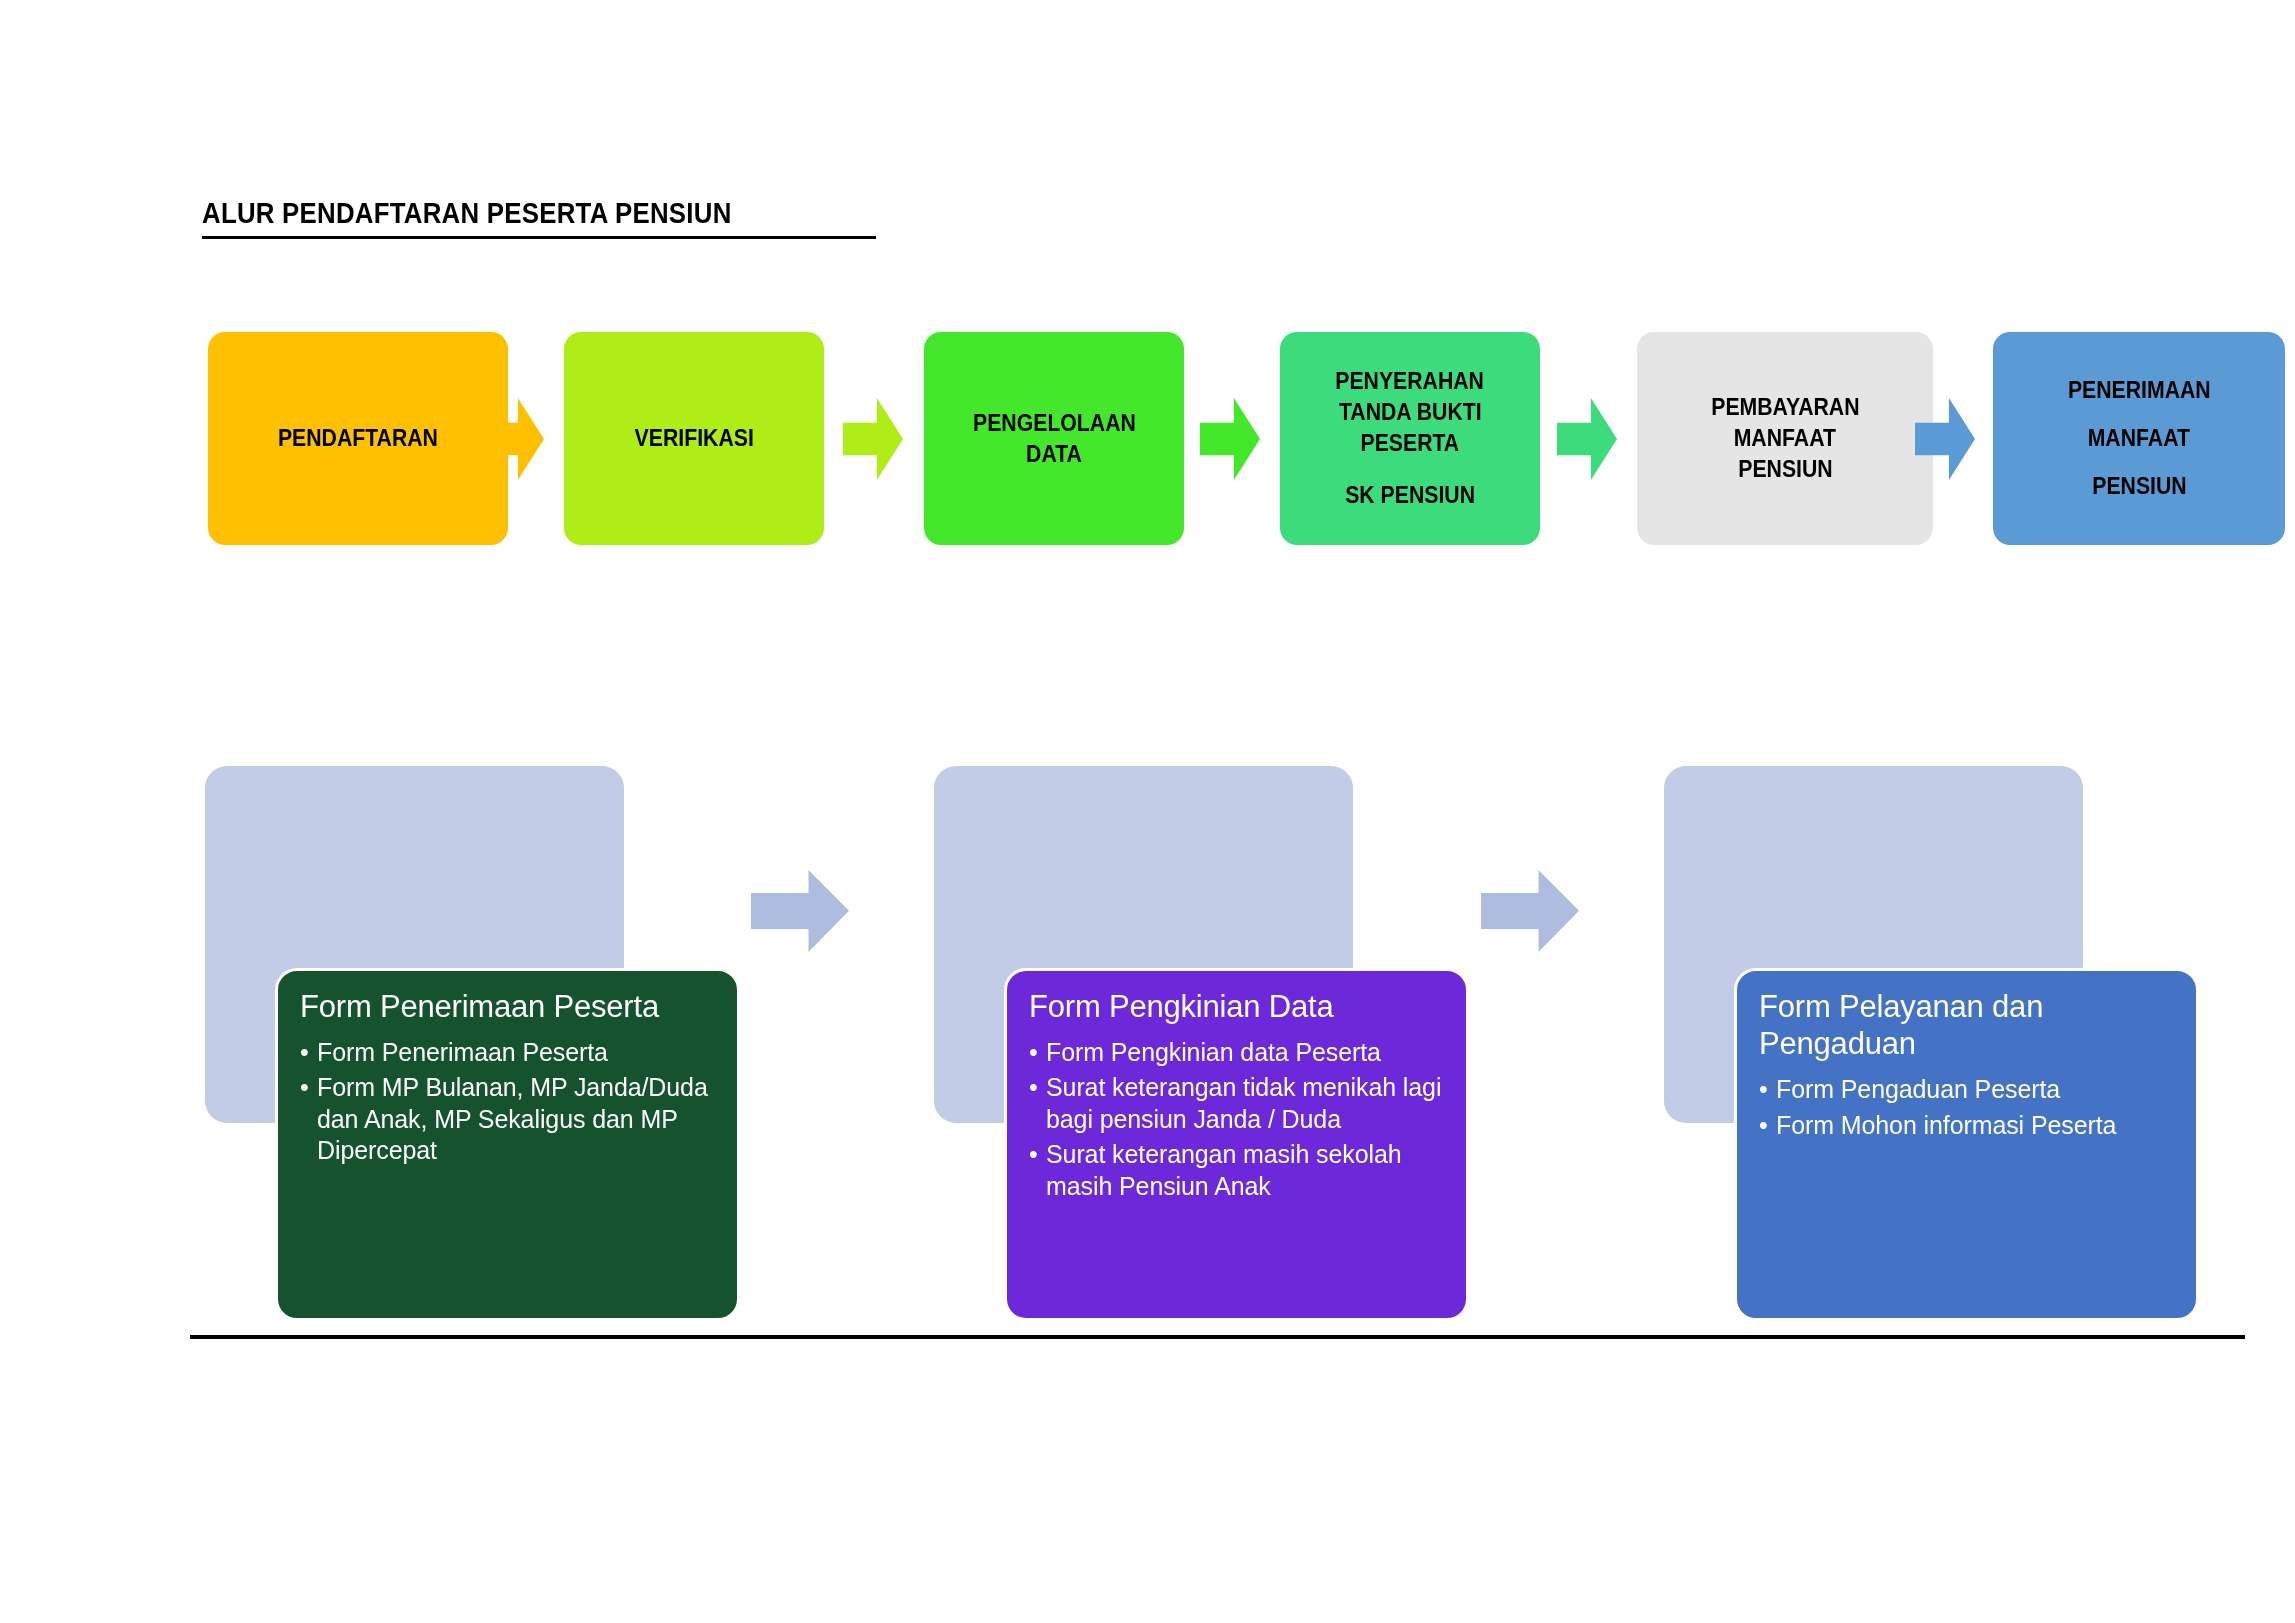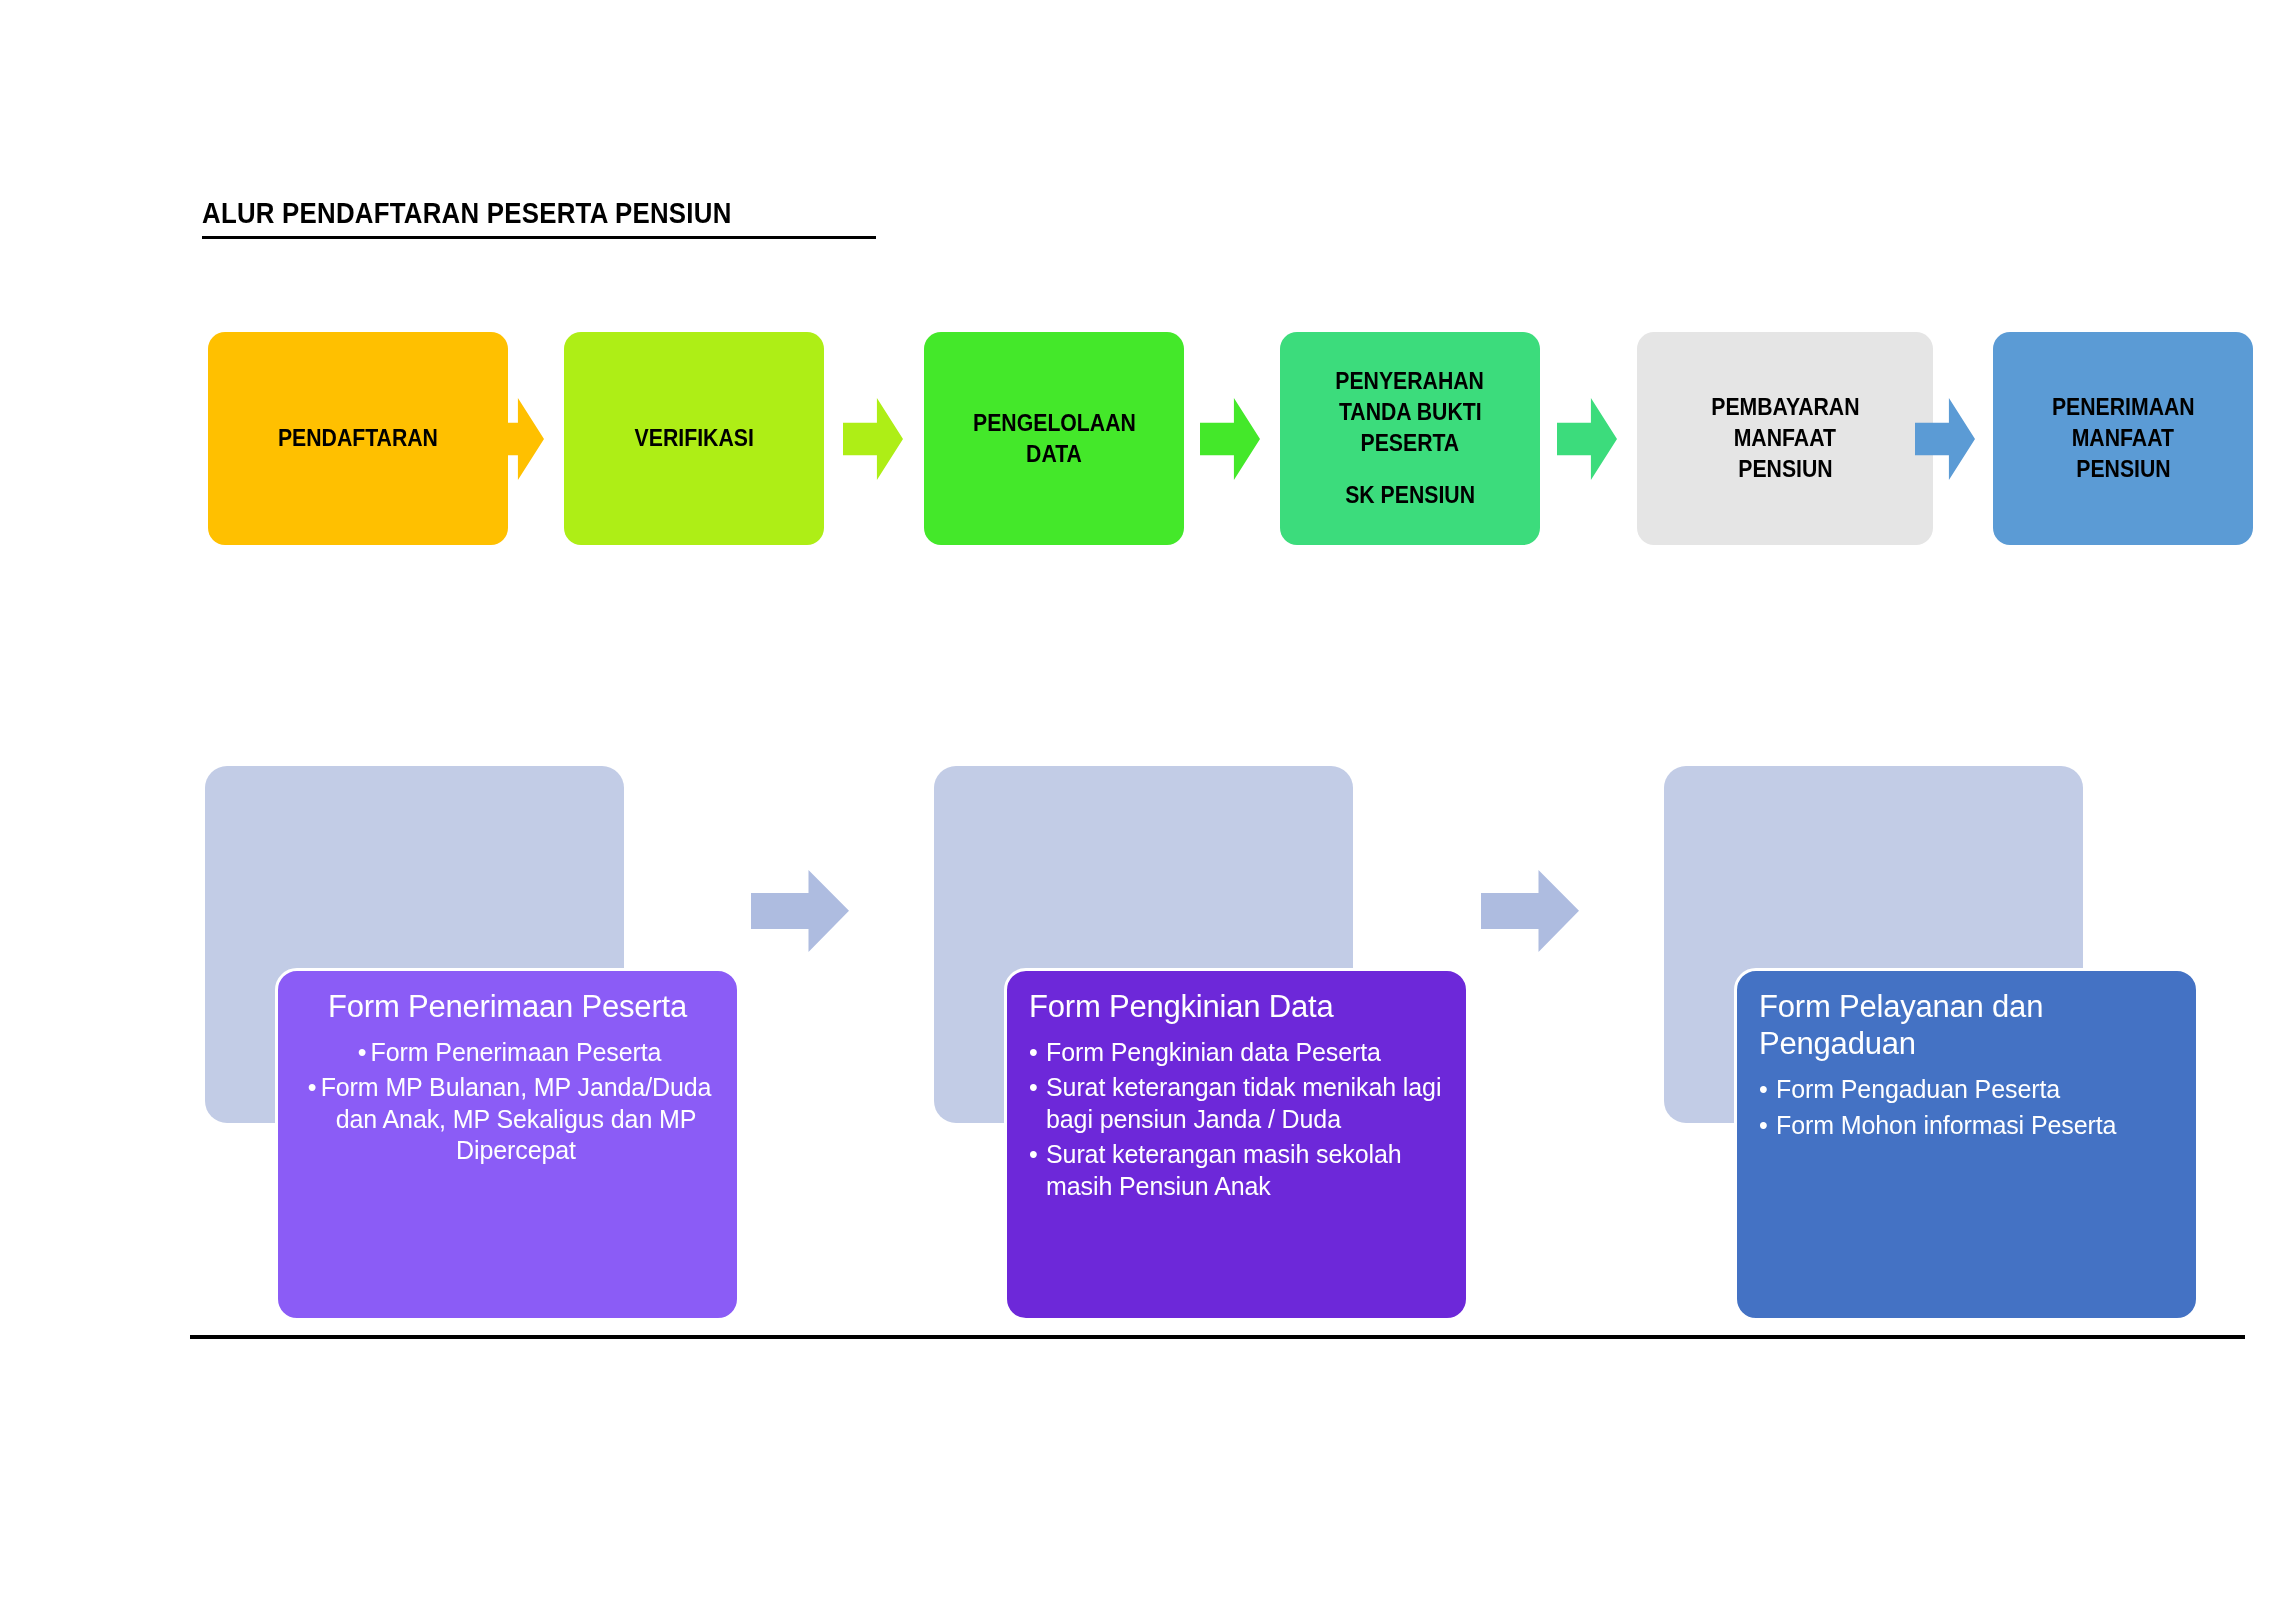--- a/index.html
+++ b/index.html
@@ -145,21 +145,21 @@
         <span class="ln">TANDA BUKTI</span>
         <span class="ln">PESERTA</span>
         <div class="gap"></div>
         <span class="ln">SK PENSIUN</span>
       </div>
       <div class="flow-box" style="left: 1637px; width: 296px; background: #e5e5e5;">
         <span class="ln">PEMBAYARAN</span>
         <span class="ln">MANFAAT</span>
         <span class="ln">PENSIUN</span>
       </div>
-      <div class="flow-box" style="left: 1993px; width: 260px; background: rgb(91, 155, 213);">
+      <div class="flow-box" style="left: 1993px; width: 292px; background: rgb(91, 155, 213); gap: 17px;">
         <span class="ln">PENERIMAAN</span>
         <span class="ln">MANFAAT</span>
         <span class="ln">PENSIUN</span>
       </div>
       <div class="flow-arrow" style="left: 484px;">
         <svg viewBox="0 0 92 126" preserveAspectRatio="none">
           <polygon points="0,38 52,38 52,0 92,63 52,126 52,88 0,88" fill="#ffc000"></polygon>
         </svg>
       </div>
       <div class="flow-arrow" style="left: 843px;">
@@ -191,21 +191,21 @@
       <div class="panel-arrow" style="left: 751px;">
         <svg viewBox="0 0 150 125" preserveAspectRatio="none">
           <polygon points="0,35 88,35 88,0 150,62 88,125 88,90 0,90" fill="#aebce0"></polygon>
         </svg>
       </div>
       <div class="panel-arrow" style="left: 1481px;">
         <svg viewBox="0 0 150 125" preserveAspectRatio="none">
           <polygon points="0,35 88,35 88,0 150,62 88,125 88,90 0,90" fill="#aebce0"></polygon>
         </svg>
       </div>
-      <div class="panel-card" style="left: 275px; background: #8b5cf6; text-align: center;">
+      <div class="panel-card" style="left: 275px; background: #14532d;">
         <div class="card-title">Form Penerimaan Peserta</div>
         <ul>
           <li>Form Penerimaan Peserta</li>
           <li>Form MP Bulanan, MP Janda/Duda dan Anak, MP Sekaligus  dan MP Dipercepat</li>
         </ul>
       </div>
       <div class="panel-card" style="left: 1004px; background: #6d28d9;">
         <div class="card-title">Form Pengkinian Data</div>
         <ul>
           <li>Form Pengkinian data Peserta</li>

